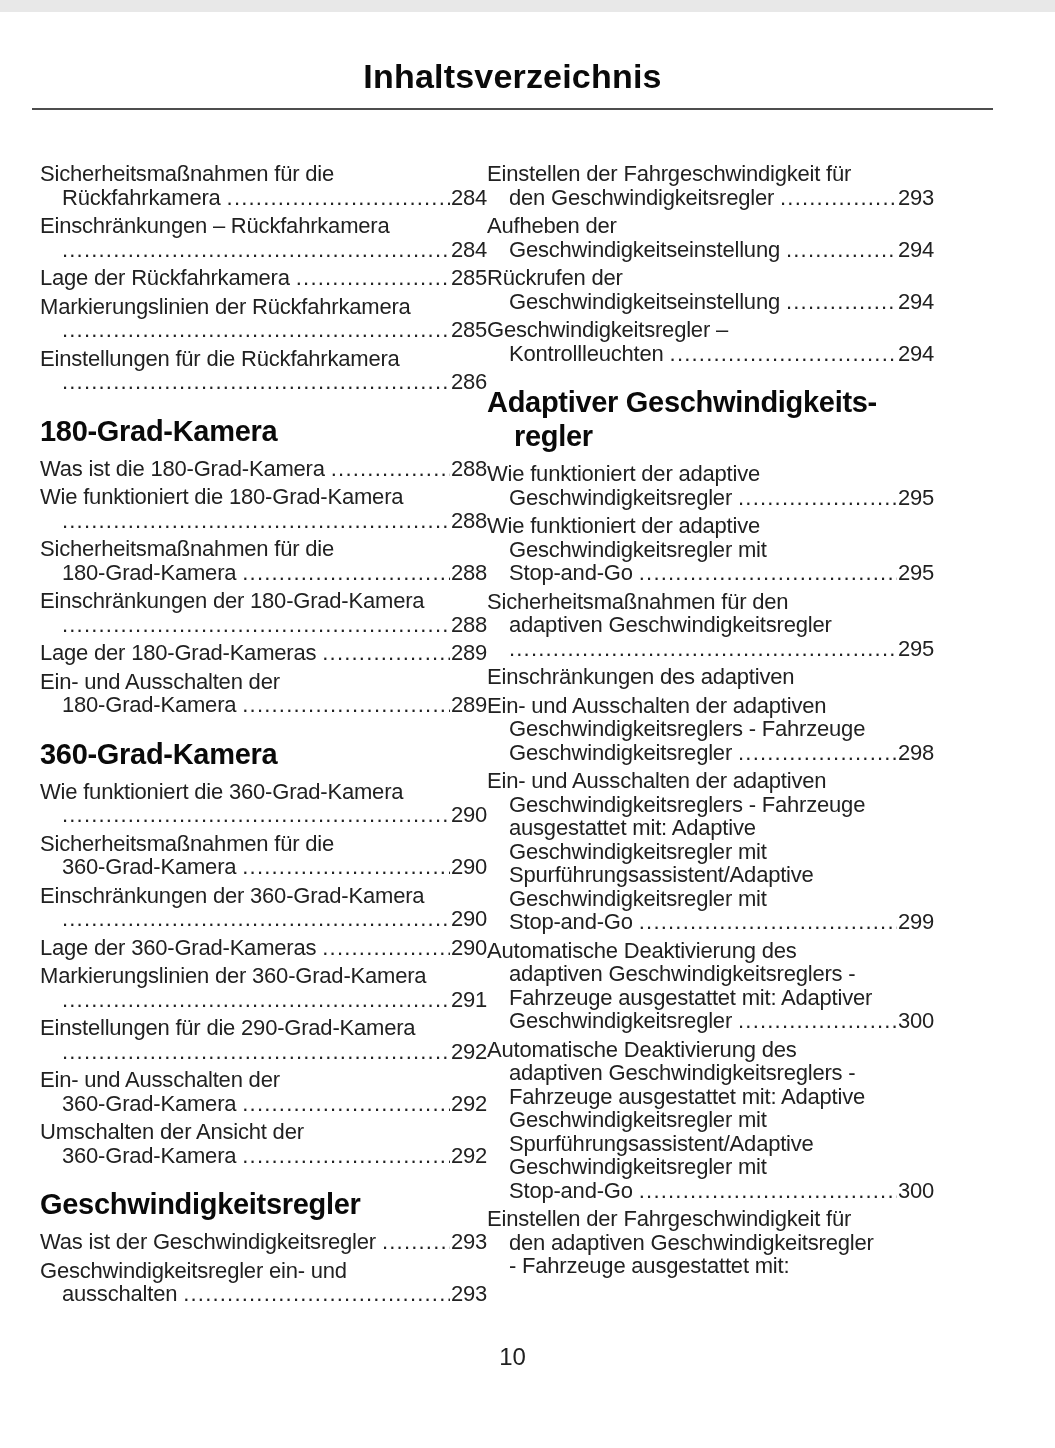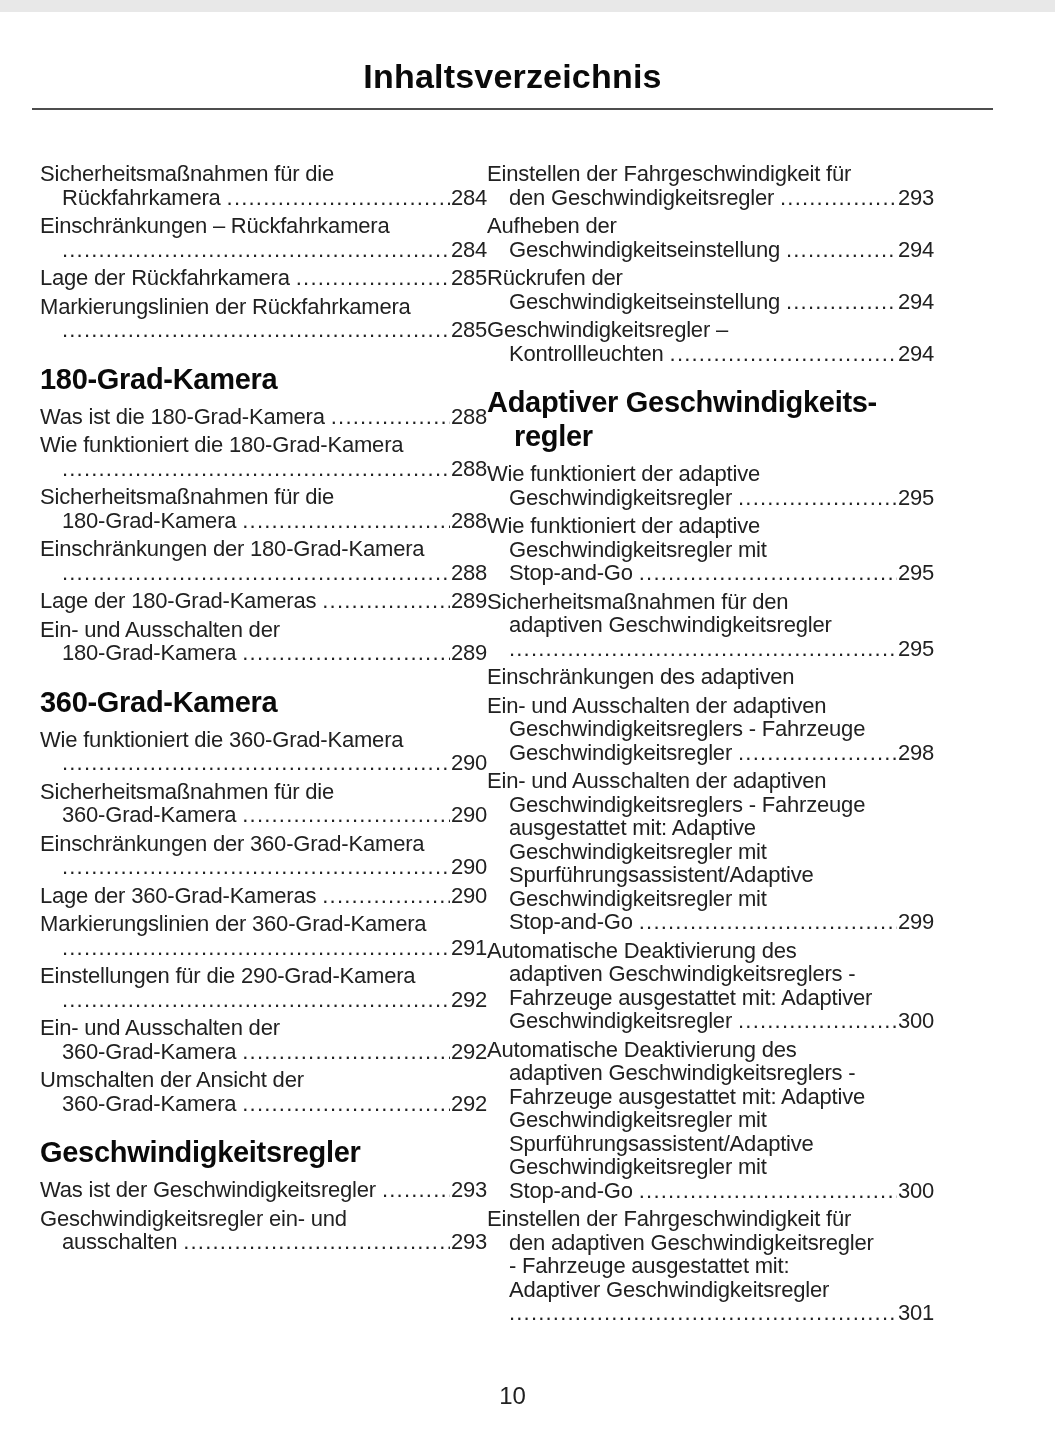--- a/index.html
+++ b/index.html
@@ -61,21 +61,21 @@
     font-size: 29px;
     line-height: 34px;
     margin: 20px 0 9px 0;
     letter-spacing: -0.3px;
     color: var(--heading, #0a0a0a);
   }
   .heading .h-line { white-space: nowrap; }
   .heading .h-line.cont { padding-left: 27px; }
   .page-footer {
     position: absolute;
-    top: 1370px;
+    top: 1331px;
     left: 32px;
     width: 961px;
     text-align: center;
     font-size: 24px;
     line-height: 28px;
     color: var(--text, #212121);
   }
 </style>
 </head>
 <body>
@@ -110,20 +110,27 @@
             <span class="pg">285</span>
           </div>
         </div>
         <div class="entry">
           <div class="line">Markierungslinien der Rückfahrkamera</div>
           <div class="line last cont">
             <span class="leader"></span>
             <span class="pg">285</span>
           </div>
         </div>
+        <div class="entry">
+          <div class="line">Einstellungen für die Rückfahrkamera</div>
+          <div class="line last cont">
+            <span class="leader"></span>
+            <span class="pg">286</span>
+          </div>
+        </div>
         <div class="heading">
           <div class="h-line">180-Grad-Kamera</div>
         </div>
         <div class="entry">
           <div class="line last">
             <span class="txt">Was ist die 180-Grad-Kamera</span>
             <span class="leader after-txt"></span>
             <span class="pg">288</span>
           </div>
         </div>
@@ -352,23 +359,18 @@
           <div class="line last cont">
             <span class="txt">Stop-and-Go</span>
             <span class="leader after-txt"></span>
             <span class="pg">300</span>
           </div>
         </div>
         <div class="entry">
           <div class="line">Einstellen der Fahrgeschwindigkeit für</div>
           <div class="line cont">den adaptiven Geschwindigkeitsregler</div>
           <div class="line cont">- Fahrzeuge ausgestattet mit:</div>
-          <div class="line cont">Adaptiver Geschwindigkeitsregler</div>
-          <div class="line last cont">
-            <span class="leader"></span>
-            <span class="pg">301</span>
-          </div>
         </div>
       </div>
   </main>
 
   <footer class="page-footer">10</footer>
 </div>
 
 </body></html>

